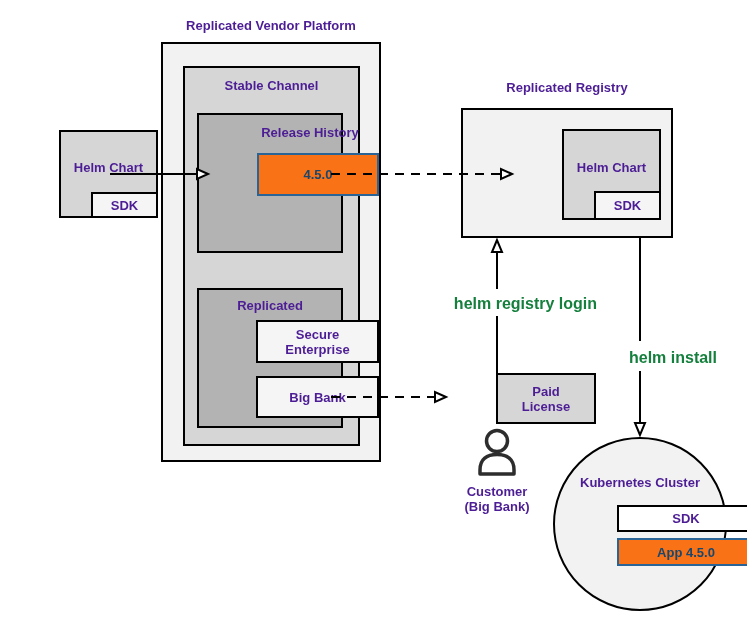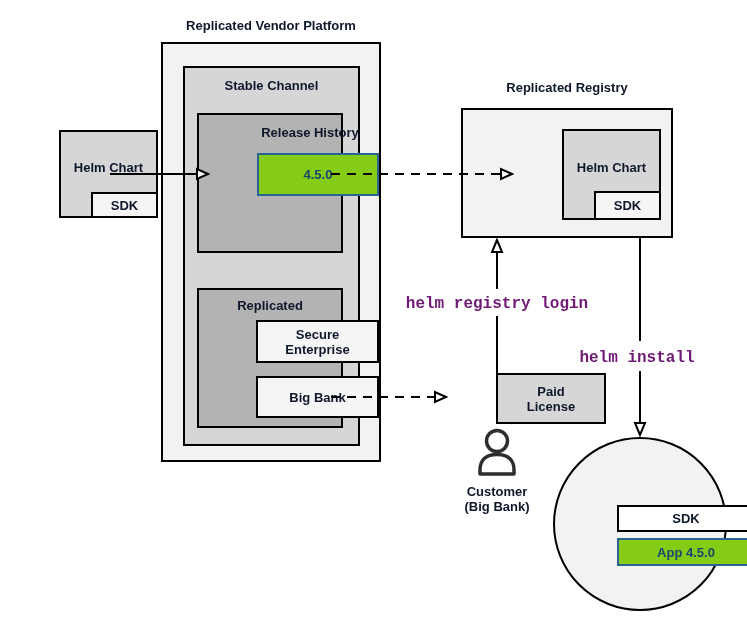--- a/index.html
+++ b/index.html
@@ -1,32 +1,32 @@
 <!DOCTYPE html>
 <html><head>
 <meta charset="utf-8">
 <style>
   html,body { margin:0; padding:0; background:#ffffff; }
   #canvas {
     position:relative; width:747px; height:634px; background:#ffffff;
     font-family:"Liberation Sans", sans-serif; overflow:hidden;
   }
   .box { position:absolute; box-sizing:border-box; border:2px solid #000; }
-  .lbl { font-weight:bold; font-size:13px; line-height:15px; color:#0f172a; white-space:pre-line; }
+  .lbl { font-weight:bold; font-size:13px; line-height:15px; color:#4c1d95; white-space:pre-line; }
   .flexc { display:flex; align-items:center; justify-content:center; text-align:center;margin-left:48px; }
   .boxtitle { position:absolute; left:0; width:100%; text-align:center; }
   .floating-title { position:absolute; text-align:center; }
   .fill-outer { background:#f2f2f2; }
   .fill-mid   { background:#d6d6d6; }
   .fill-inner { background:#b3b3b3; }
   .fill-light { background:#f5f5f5; }
   .fill-white { background:#ffffff; }
-  .hl { background:#84cc16; border-color:#2a6496; }
+  .hl { background:#f97316; border-color:#2a6496; }
   .hl .lbl, .hl.lbl { color:#17466f; }
-  .mono { font-family:Liberation Mono, monospace; font-weight:bold; font-size:16px; color:#701a75; white-space:nowrap; }
+  .mono { font-family:Liberation Sans, sans-serif; font-weight:bold; font-size:16px; color:#15803d; white-space:nowrap;text-align:right; }
   .circle { border-radius:50%; }
   svg.overlay { position:absolute; left:0; top:0; pointer-events:none; }
   .solid  { stroke:#000; stroke-width:2; fill:none; }
   .dashed { stroke:#000; stroke-width:2; fill:none; stroke-dasharray:9 7; }
   .head   { fill:#ffffff; stroke:#000; stroke-width:2; stroke-linejoin:miter; }
   .person { stroke:#2d2d2d; stroke-width:3.5; fill:#ffffff; }
 </style>
 </head>
 <body>
 
@@ -66,36 +66,37 @@
 
   <div class="floating-title lbl" style="left:461px; top:80px; width:212px;">Replicated Registry</div>
   <div class="box fill-outer" style="left:461px; top:108px; width:212px; height:130px;"></div>
   <div class="box fill-mid flexc" style="left:514px; top:129px; width:99px; height:91px;">
     <span class="lbl" style="margin-bottom:14px;">Helm Chart</span>
   </div>
   <div class="box fill-light flexc" style="left:546px; top:191px; width:67px; height:29px;">
     <span class="lbl">SDK</span>
   </div>
 
-  <div class="box fill-mid flexc" style="left:448px; top:373px; width:110px; height:51px;">
+  <div class="box fill-mid flexc" style="left:448px; top:373px; width:100px; height:51px;">
     <span class="lbl">Paid
 License</span>
   </div>
 
   <svg style="position:absolute; left:474px; top:424px;" width="46" height="54" viewBox="0 0 46 54">
     <circle class="person" cx="23" cy="17" r="10.5"></circle>
     <path class="person" d="M6,50 L6,46 C6,35 13,30.5 23,30.5 C33,30.5 40,35 40,46 L40,50 Z" stroke-linejoin="round"></path>
   </svg>
   <div class="floating-title lbl" style="left:437px; top:484px; width:120px;">Customer
 (Big Bank)</div>
 
   <div class="floating-title mono" style="left:397px; top:295px; width:200px;">helm registry login</div>
   <div class="floating-title mono" style="left:557px; top:349px; width:160px;">helm install</div>
 
   <div class="box fill-outer circle" style="left:553px; top:437px; width:174px; height:174px;"></div>
+  <div class="floating-title lbl" style="left:553px; top:475px; width:174px;">Kubernetes Cluster</div>
   <div class="box fill-white flexc" style="left:569px; top:505px; width:138px; height:27px;">
     <span class="lbl">SDK</span>
   </div>
   <div class="box hl flexc" style="left:569px; top:538px; width:138px; height:28px;">
     <span class="lbl">App 4.5.0</span>
   </div>
 
   <svg class="overlay" width="747" height="634" viewBox="0 0 747 634">
 
     <g>

